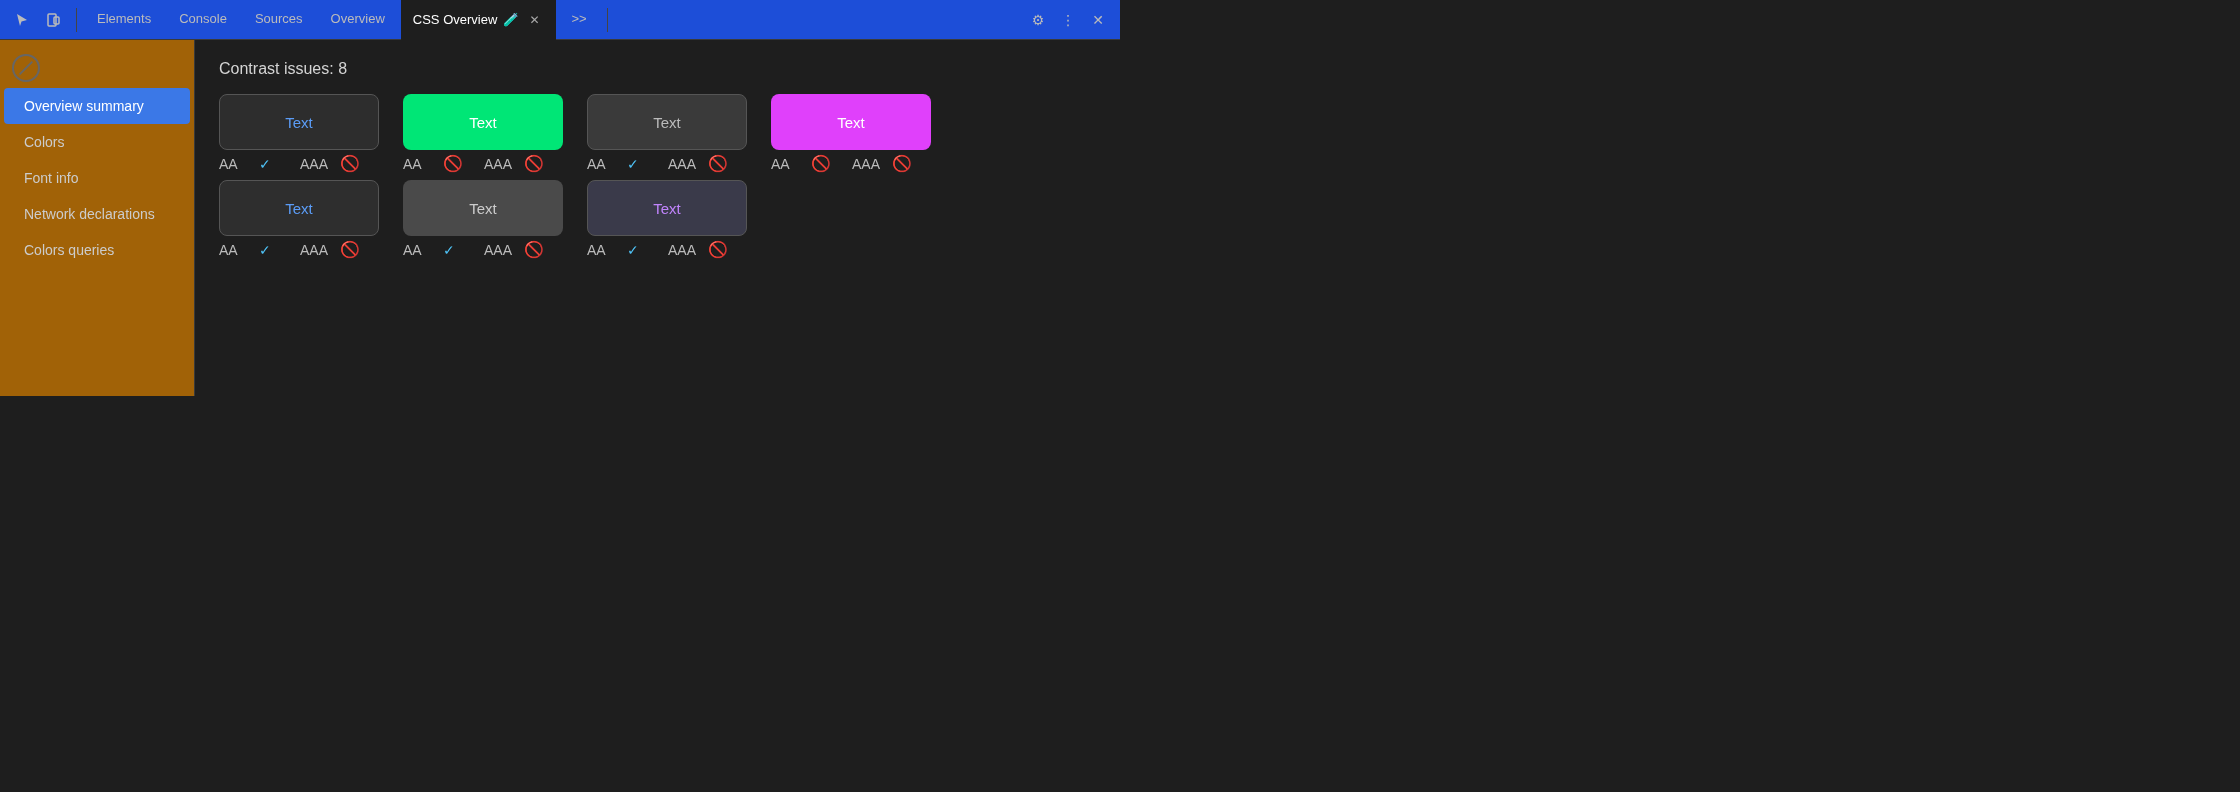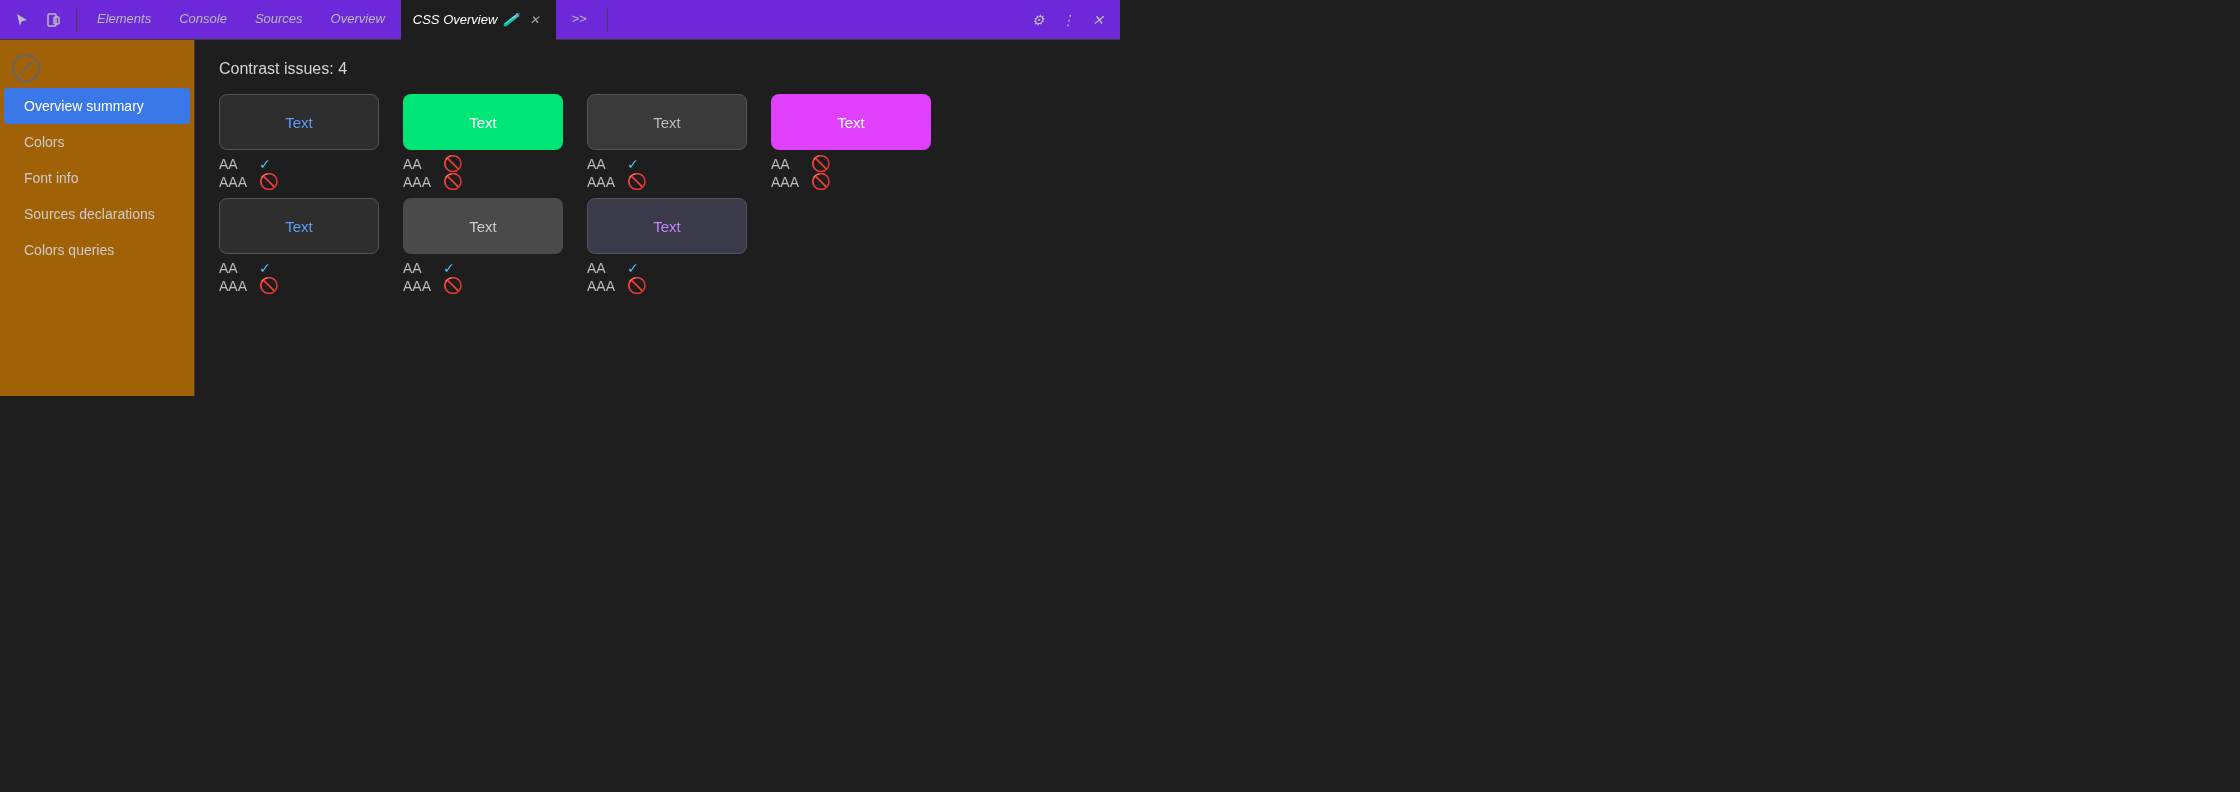--- a/index.html
+++ b/index.html
@@ -11,26 +11,25 @@
       font-size: 13px;
       width: 1120px;
       height: 396px;
       overflow: hidden;
     }
 
     
     .toolbar {
       display: flex;
       align-items: center;
-      background: #6d28d9;
+      background: #1d4ed8;
       border-bottom: 1px solid #3a3a3a;
       height: 40px;
       padding: 0 8px;
       gap: 4px;
-      font-style: italic;
     }
 
     .toolbar-icon {
       width: 28px;
       height: 28px;
       display: flex;
       align-items: center;
       justify-content: center;
       cursor: pointer;
       border-radius: 4px;
@@ -176,21 +175,21 @@
       justify-content: center;
       font-size: 15px;
       font-weight: 500;
       cursor: pointer;
       border: none;
       outline: none;
     }
 
     .contrast-checks {
       display: grid;
-      grid-template-columns: 1fr;
+      grid-template-columns: 1fr 1fr;
       gap: 2px;
     }
 
     .check-row {
       display: flex;
       align-items: center;
       gap: 8px;
       font-size: 14px;
       color: #ccc;
     }
@@ -331,30 +330,30 @@
     <div class="sidebar-item active">
       <span>Overview summary</span>
     </div>
     <div class="sidebar-item">
       <span>Colors</span>
     </div>
     <div class="sidebar-item">
       <span>Font info</span>
     </div>
     <div class="sidebar-item">
-      <span>Sources declarations</span>
+      <span>Network declarations</span>
     </div>
     <div class="sidebar-item">
       <span>Colors queries</span>
     </div>
   </div>
 
   <div class="content">
     <div class="section-title">
-      <span>Contrast issues: 4</span>
+      <span>Contrast issues: 8</span>
     </div>
 
     <div class="contrast-grid">
 
       <div class="contrast-item">
         <button class="contrast-btn btn-dark-blue-text">Text</button>
         <div class="contrast-checks">
           <div class="check-row">
             <span class="check-label">AA</span>
             <span class="check-pass">✓</span>

